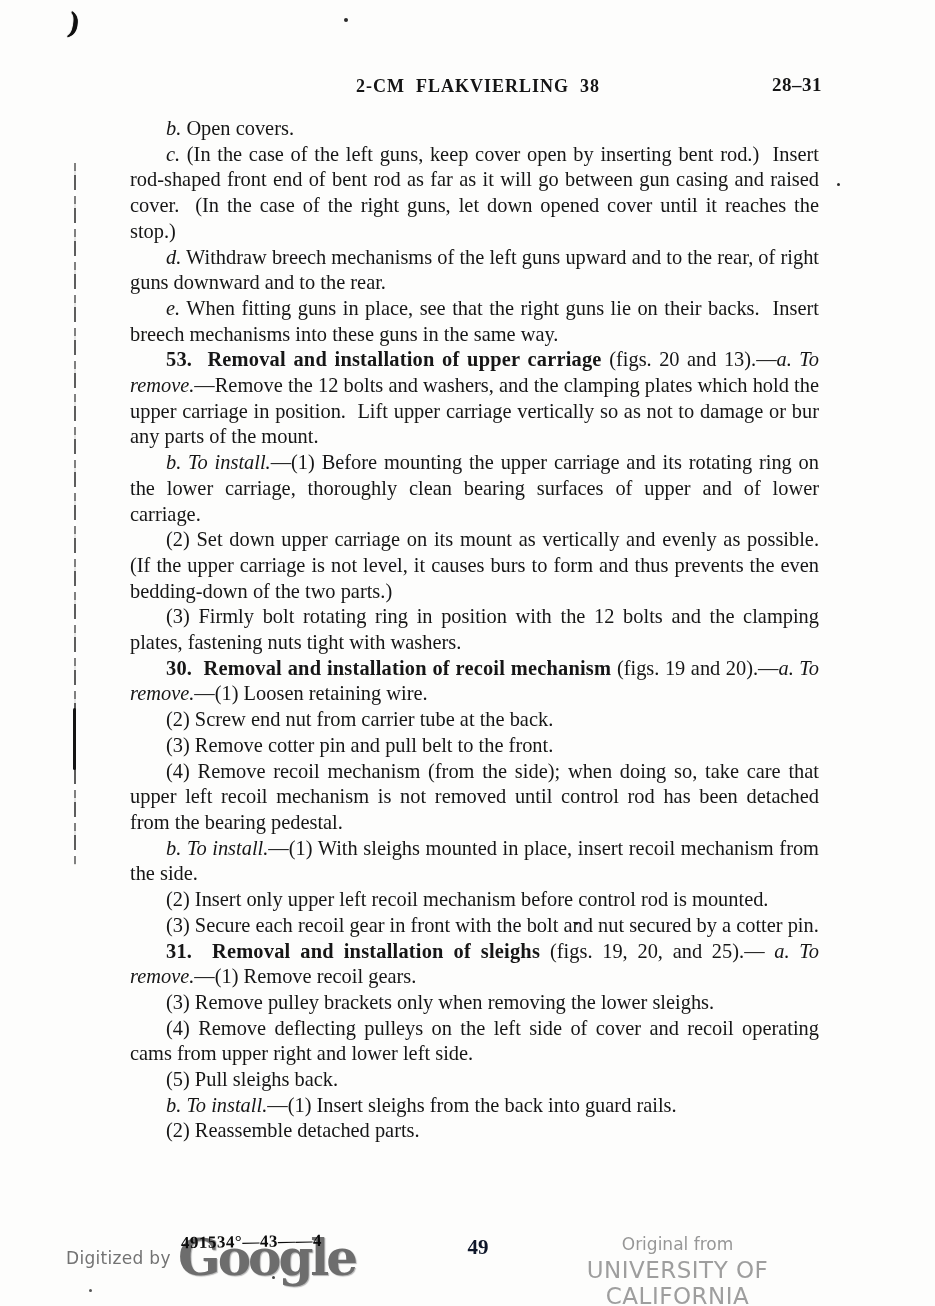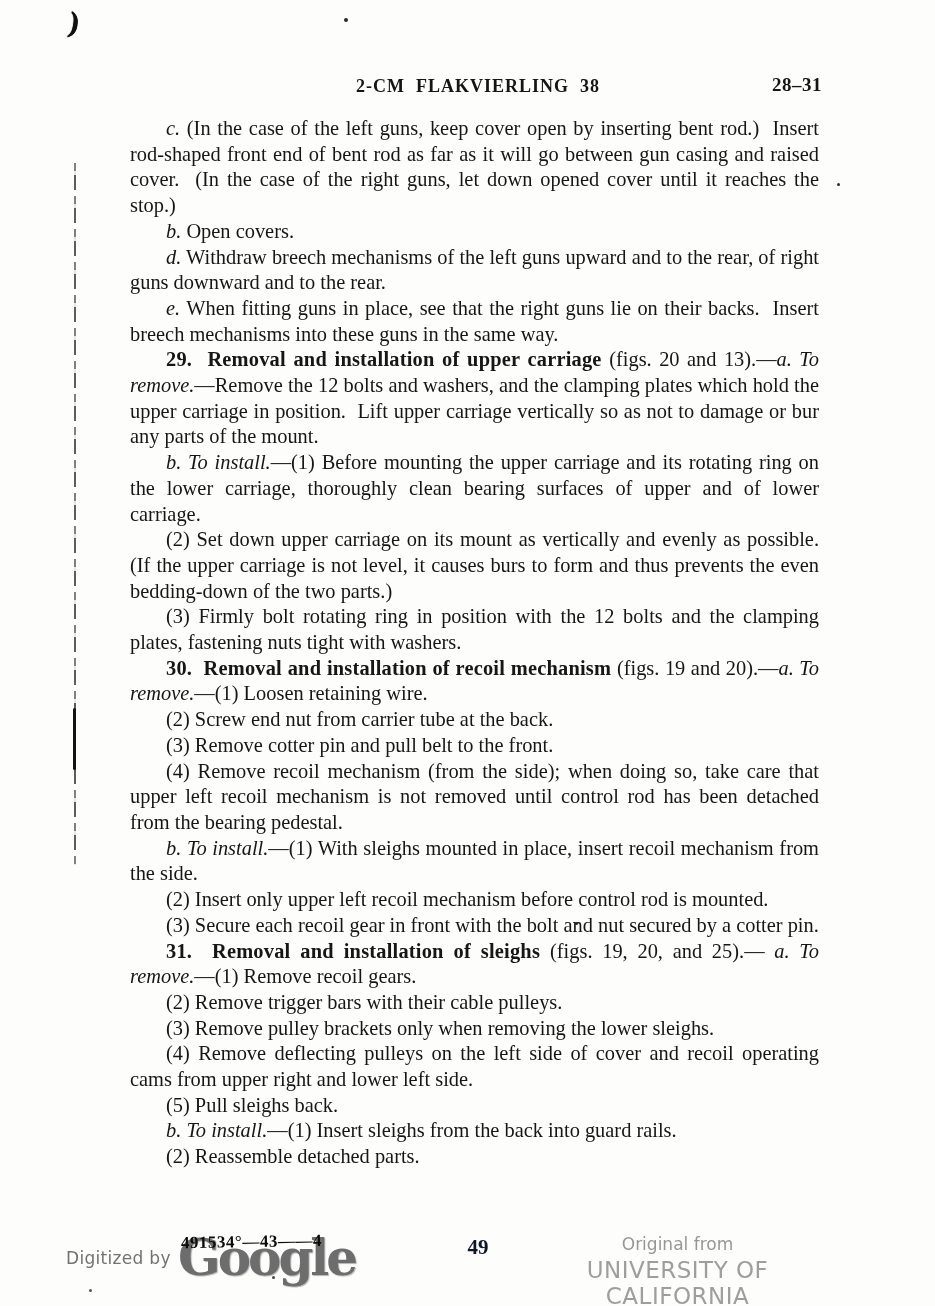--- a/index.html
+++ b/index.html
@@ -108,37 +108,36 @@
   <div class="speck s3"></div>
   <div class="speck s4"></div>
   <div class="speck s5"></div>
 
   <div class="running-head">
     <span class="head-title">2-CM  FLAKVIERLING  38</span>
     <span class="head-ref">28–31</span>
   </div>
 
   <div class="body-text" id="body-root">
+      <p class="para"><span class="i">b.</span><span> Open covers.</span></p>
       <p class="para"><span class="i">c.</span><span> (In the case of the left guns, keep cover open by inserting bent rod.)  Insert rod-shaped front end of bent rod as far as it will go between gun casing and raised cover.  (In the case of the right guns, let down opened cover until it reaches the stop.)</span></p>
-      <p class="para"><span class="i">b.</span><span> Open covers.</span></p>
       <p class="para"><span class="i">d.</span><span> Withdraw breech mechanisms of the left guns upward and to the rear, of right guns downward and to the rear.</span></p>
       <p class="para"><span class="i">e.</span><span> When fitting guns in place, see that the right guns lie on their backs.  Insert breech mechanisms into these guns in the same way.</span></p>
-      <p class="para"><span class="b">29.  Removal and installation of upper carriage </span><span>(figs. 20 and 13).—</span><span class="i">a. To remove.</span><span>—Remove the 12 bolts and washers, and the clamping plates which hold the upper carriage in position.  Lift upper carriage vertically so as not to damage or bur any parts of the mount.</span></p>
+      <p class="para"><span class="b">53.  Removal and installation of upper carriage </span><span>(figs. 20 and 13).—</span><span class="i">a. To remove.</span><span>—Remove the 12 bolts and washers, and the clamping plates which hold the upper carriage in position.  Lift upper carriage vertically so as not to damage or bur any parts of the mount.</span></p>
       <p class="para"><span class="i">b. To install.</span><span>—(1) Before mounting the upper carriage and its rotating ring on the lower carriage, thoroughly clean bearing surfaces of upper and of lower carriage.</span></p>
       <p class="para"><span>(2) Set down upper carriage on its mount as vertically and evenly as possible.  (If the upper carriage is not level, it causes burs to form and thus prevents the even bedding-down of the two parts.)</span></p>
       <p class="para"><span>(3) Firmly bolt rotating ring in position with the 12 bolts and the clamping plates, fastening nuts tight with washers.</span></p>
       <p class="para"><span class="b">30.  Removal and installation of recoil mechanism </span><span>(figs. 19 and 20).—</span><span class="i">a. To remove.</span><span>—(1) Loosen retaining wire.</span></p>
       <p class="para"><span>(2) Screw end nut from carrier tube at the back.</span></p>
       <p class="para"><span>(3) Remove cotter pin and pull belt to the front.</span></p>
       <p class="para"><span>(4) Remove recoil mechanism (from the side); when doing so, take care that upper left recoil mechanism is not removed until control rod has been detached from the bearing pedestal.</span></p>
       <p class="para"><span class="i">b. To install.</span><span>—(1) With sleighs mounted in place, insert recoil mechanism from the side.</span></p>
       <p class="para"><span>(2) Insert only upper left recoil mechanism before control rod is mounted.</span></p>
       <p class="para"><span>(3) Secure each recoil gear in front with the bolt and nut secured by a cotter pin.</span></p>
       <p class="para"><span class="b">31.  Removal and installation of sleighs </span><span>(figs. 19, 20, and 25).— </span><span class="i">a. To remove.</span><span>—(1) Remove recoil gears.</span></p>
-      <p class="para"><span>(2) Remove trigger bars with their cable pulleys.</span></p>
       <p class="para"><span>(3) Remove pulley brackets only when removing the lower sleighs.</span></p>
       <p class="para"><span>(4) Remove deflecting pulleys on the left side of cover and recoil operating cams from upper right and lower left side.</span></p>
       <p class="para"><span>(5) Pull sleighs back.</span></p>
       <p class="para"><span class="i">b. To install.</span><span>—(1) Insert sleighs from the back into guard rails.</span></p>
       <p class="para"><span>(2) Reassemble detached parts.</span></p>
     </div>
 
   <div>
     <span class="digitized-label">Digitized by</span>
     <span class="google-logo">Google</span>

